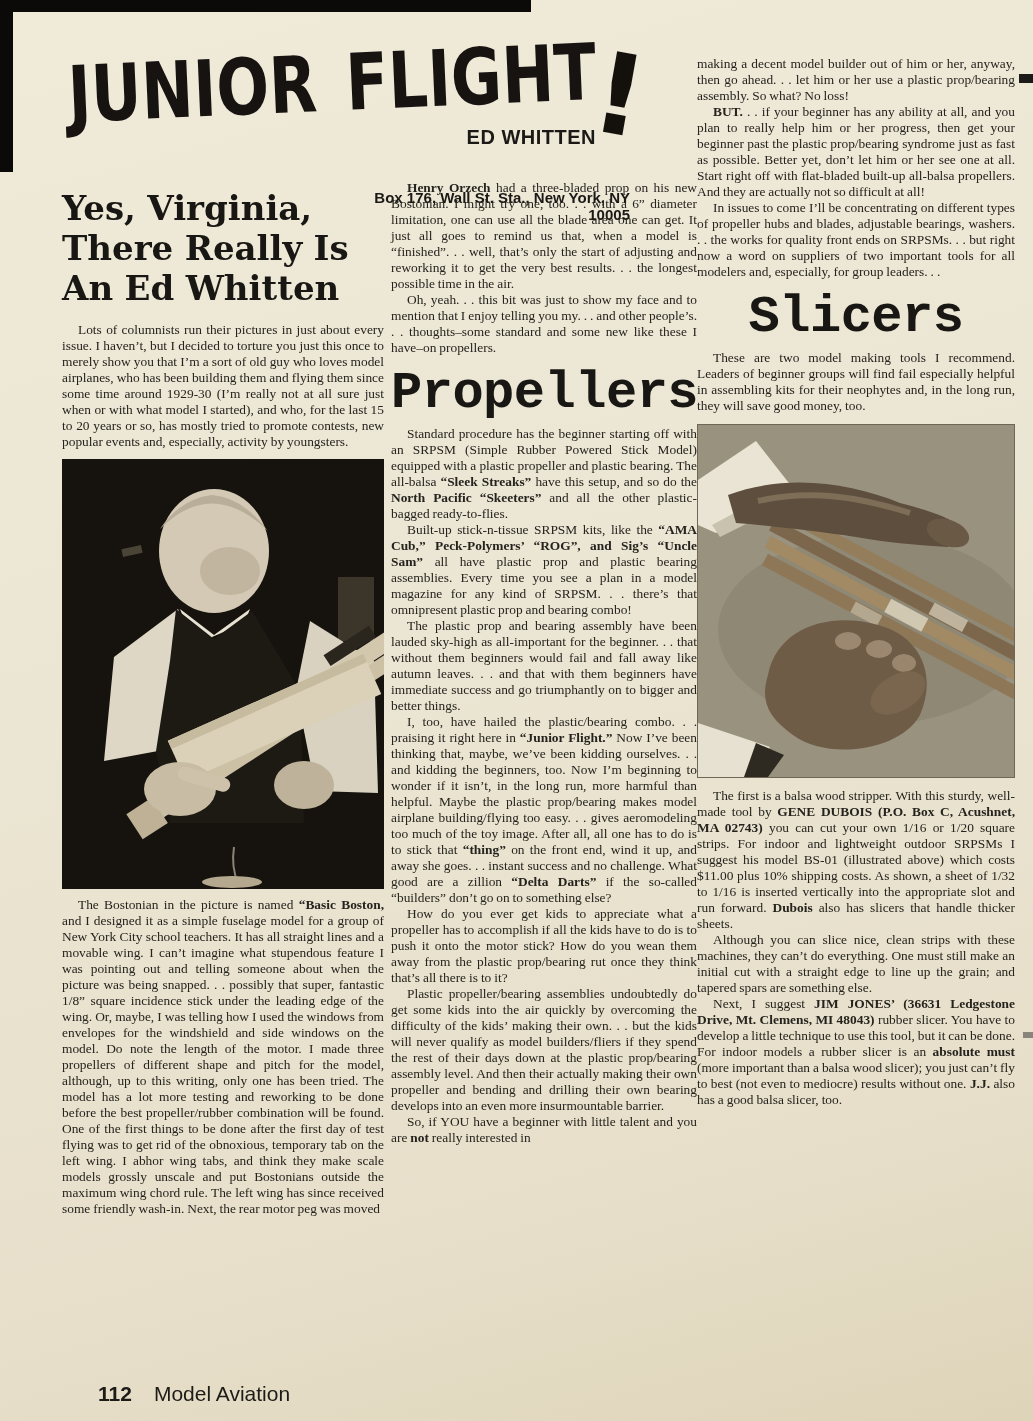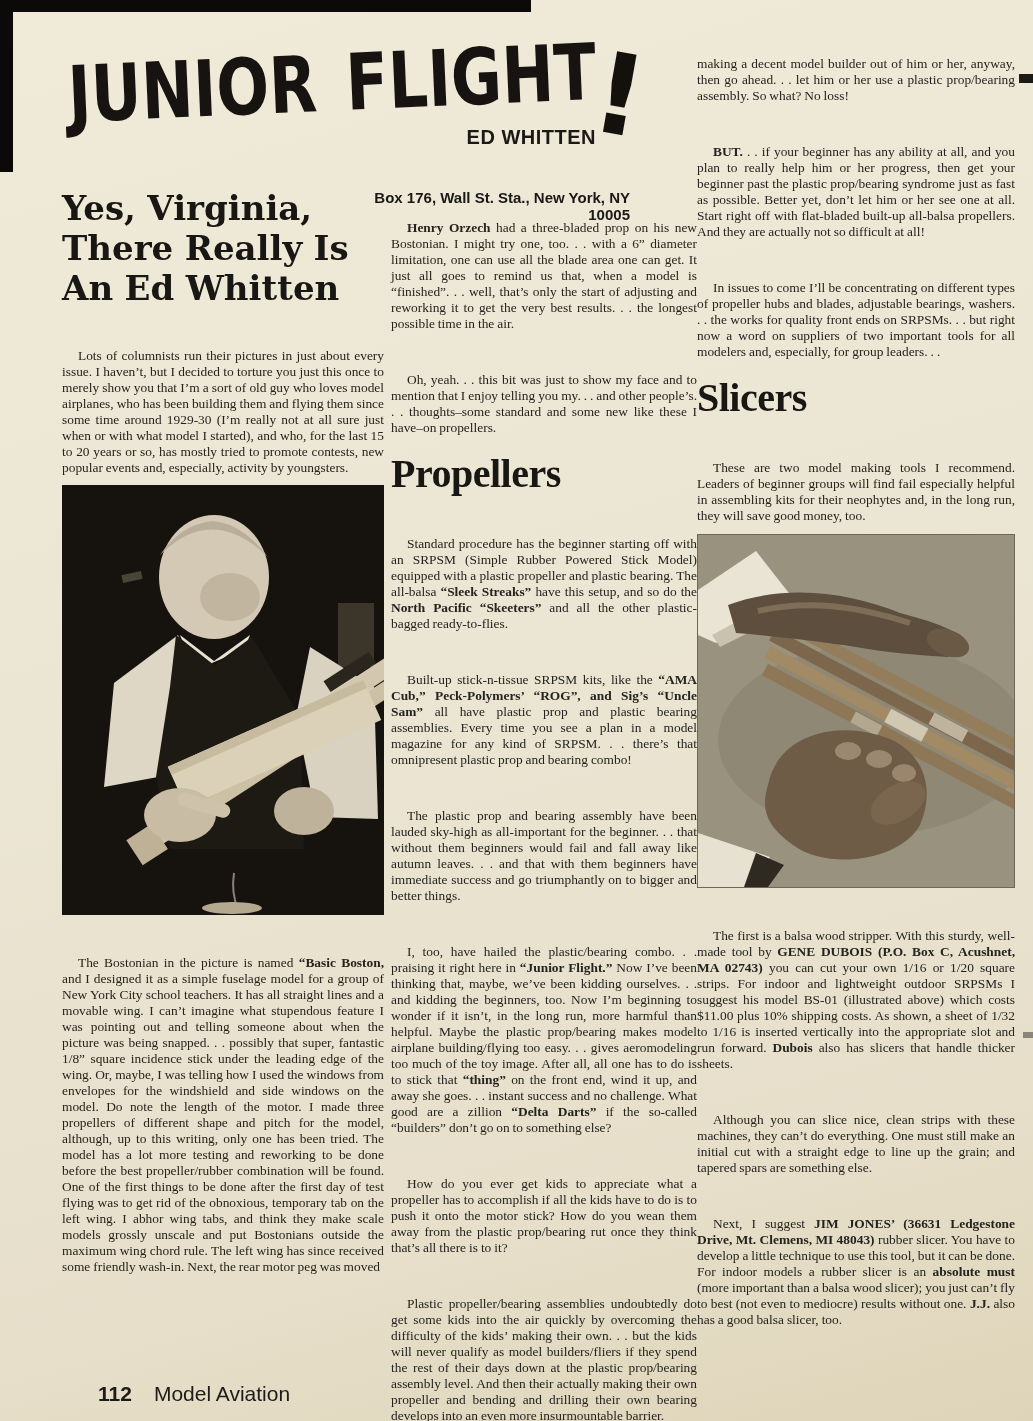--- a/index.html
+++ b/index.html
@@ -39,30 +39,30 @@
     color:#1b1916;
     margin-top:38px;
   }
 
   
   .col{position:absolute;text-align:justify;font-size:13.4px;line-height:16px;word-spacing:-0.4px;color:#25231e;}
   .col-left{left:62px;top:188px;width:322px;}
   .col-mid{left:391px;top:180px;width:306px;}
   .col-right{left:697px;top:56px;width:318px;}
   .para{margin:0;}
-  .para.indent{text-indent:16px;margin-top:40px;}
+  .para.indent{text-indent:16px;}
   .bd{font-weight:bold;}
 
   .main-heading{
     font-family:"DejaVu Serif",serif;font-weight:bold;font-size:34px;line-height:40px;
     margin:0 0 14px 0;text-align:left;color:#191713;letter-spacing:0;
   }
   .section-heading{
-    font-family:Liberation Serif, serif;font-weight:bold;font-size:40px;line-height:44px;
-    margin:16px 0 10px 0;text-align:left;color:#191713;letter-spacing:-0.5px;
+    font-family:Liberation Mono, monospace;font-weight:bold;font-size:52px;line-height:44px;
+    margin:16px 0 10px 0;text-align:center;color:#191713;letter-spacing:-0.5px;
   }
 
   .photo{display:block;}
   .photo-portrait{margin:9px 0 8px 0;}
   .photo-slicer{margin:10px 0 10px 0;border:1px solid #6e6757;}
 
   
   .footer{
     position:absolute;left:62px;top:1382px;
     font-family:"Liberation Sans",sans-serif;font-size:21px;color:#1d1b17;margin-left:36px;

